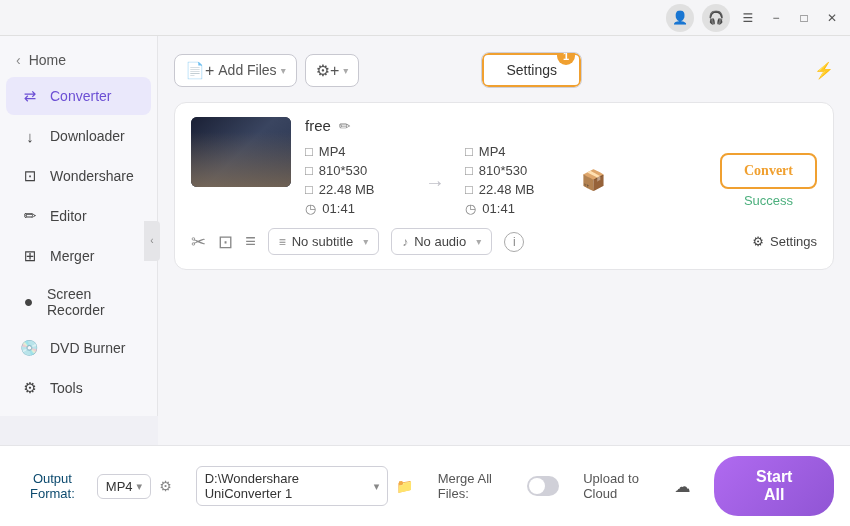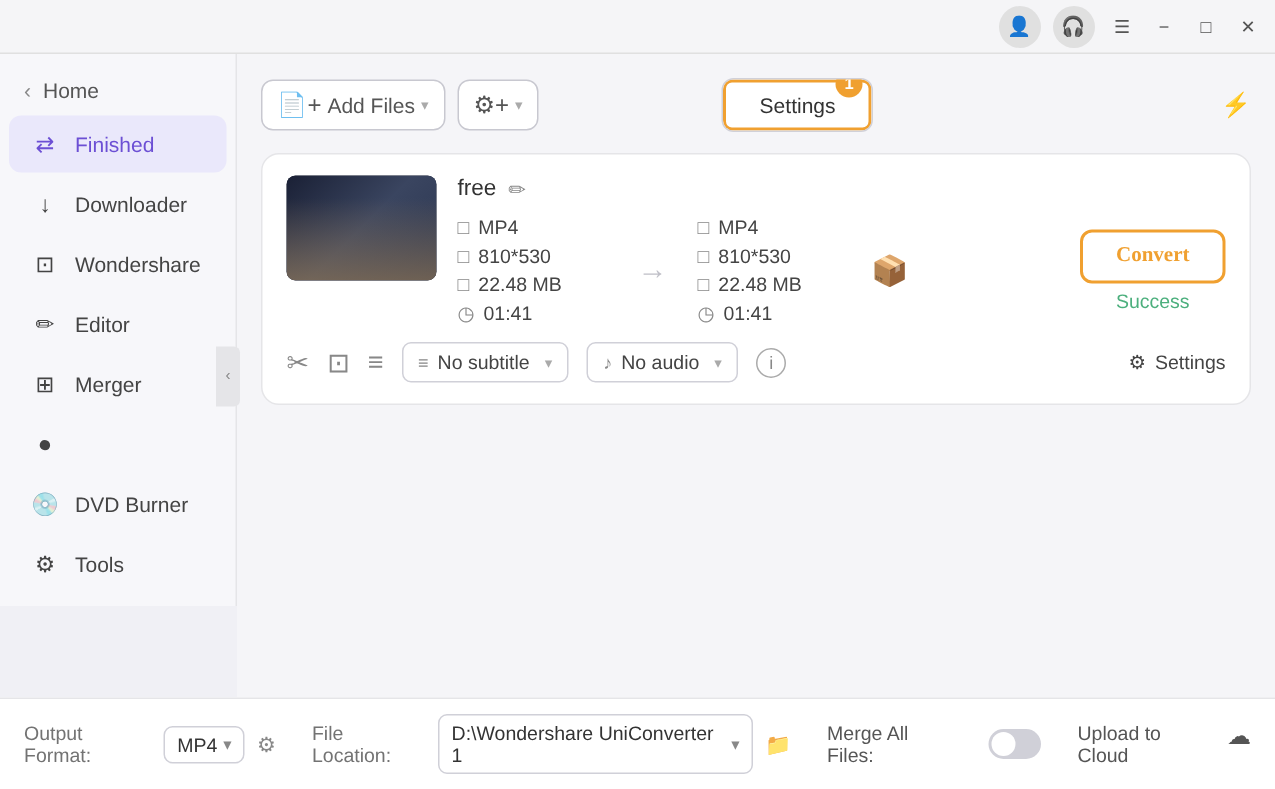--- a/index.html
+++ b/index.html
@@ -324,54 +324,54 @@
       border-top: 1px solid #e5e5e8;
       padding: 10px 16px;
       display: flex;
       align-items: center;
       gap: 24px;
     }
     .footer-field {
       display: flex; align-items: center; gap: 8px;
       font-size: 13px;
     }
-    .footer-label { color: #737373; }
+    .footer-label { color: #0c4a6e; text-align: center; }
     .footer-dropdown {
       display: flex; align-items: center; gap: 4px;
       border: 1px solid #d0d0d8;
       border-radius: 6px;
       padding: 4px 8px;
       background: white;
       cursor: pointer;
       font-size: 13px; color: #333;
     }
     .footer-dropdown .arr { font-size: 11px; color: #888; }
     .footer-folder { font-size: 14px; color: #888; cursor: pointer; }
     .merge-row {
-      display: flex; align-items: center; gap: 20px;
+      display: flex; align-items: center; gap: 8px;
       font-size: 13px; color: #555;
     }
     .toggle {
       width: 36px; height: 20px;
       border-radius: 10px;
       background: #d0d0d8;
       position: relative;
       cursor: pointer;
     }
     .toggle::after {
       content: '';
       position: absolute;
       width: 16px; height: 16px;
       border-radius: 50%;
       background: white;
       top: 2px; left: 2px;
       transition: left 0.2s;
     }
     .cloud-row {
-      display: flex; gap: 8px;
+      display: flex; align-items: center; gap: 8px;
       font-size: 13px; color: #555;
     }
     .start-all-btn {
       margin-left: auto;
       background: linear-gradient(135deg, #b06af0 0%, #9055d4 100%);
       color: white;
       border: none;
       border-radius: 24px;
       padding: 12px 32px;
       font-size: 16px;
@@ -399,40 +399,41 @@
 
   <div class="sidebar-wrapper">
     <div class="sidebar">
       <div class="sidebar-home">
         <span class="chevron">‹</span>
         <span>Home</span>
       </div>
 
       <div class="sidebar-item active">
         <span class="icon">⇄</span>
-        <span>Finished</span>
+        <span>Converter</span>
       </div>
       <div class="sidebar-item">
         <span class="icon">↓</span>
         <span>Downloader</span>
       </div>
       <div class="sidebar-item">
         <span class="icon">⊡</span>
         <span>Wondershare</span>
       </div>
       <div class="sidebar-item">
         <span class="icon">✏</span>
         <span>Editor</span>
       </div>
       <div class="sidebar-item">
         <span class="icon">⊞</span>
         <span>Merger</span>
       </div>
       <div class="sidebar-item">
         <span class="icon">⏺</span>
+        <span>Screen Recorder</span>
       </div>
       <div class="sidebar-item">
         <span class="icon">💿</span>
         <span>DVD Burner</span>
       </div>
       <div class="sidebar-item">
         <span class="icon">⚙</span>
         <span>Tools</span>
       </div>
     </div>
@@ -564,31 +565,31 @@
   <div class="footer-field">
     <span class="footer-label">Output Format:</span>
     <div class="footer-dropdown">
       <span>MP4</span>
       <span class="arr">▾</span>
     </div>
     <span class="footer-folder">⚙</span>
   </div>
 
   <div class="footer-field">
-    <span class="footer-label">File Location:</span>
     <div class="footer-dropdown">
       <span>D:\Wondershare UniConverter 1</span>
       <span class="arr">▾</span>
     </div>
     <span class="footer-folder">📁</span>
   </div>
 
   <div class="merge-row">
     <span>Merge All Files:</span>
     <div class="toggle"></div>
   </div>
 
   <div class="cloud-row">
     <span>Upload to Cloud</span>
     <span style="font-size:16px;cursor:pointer;">☁</span>
   </div>
 
+  <button class="start-all-btn">Start All</button>
 </div>
 
 </body></html>

